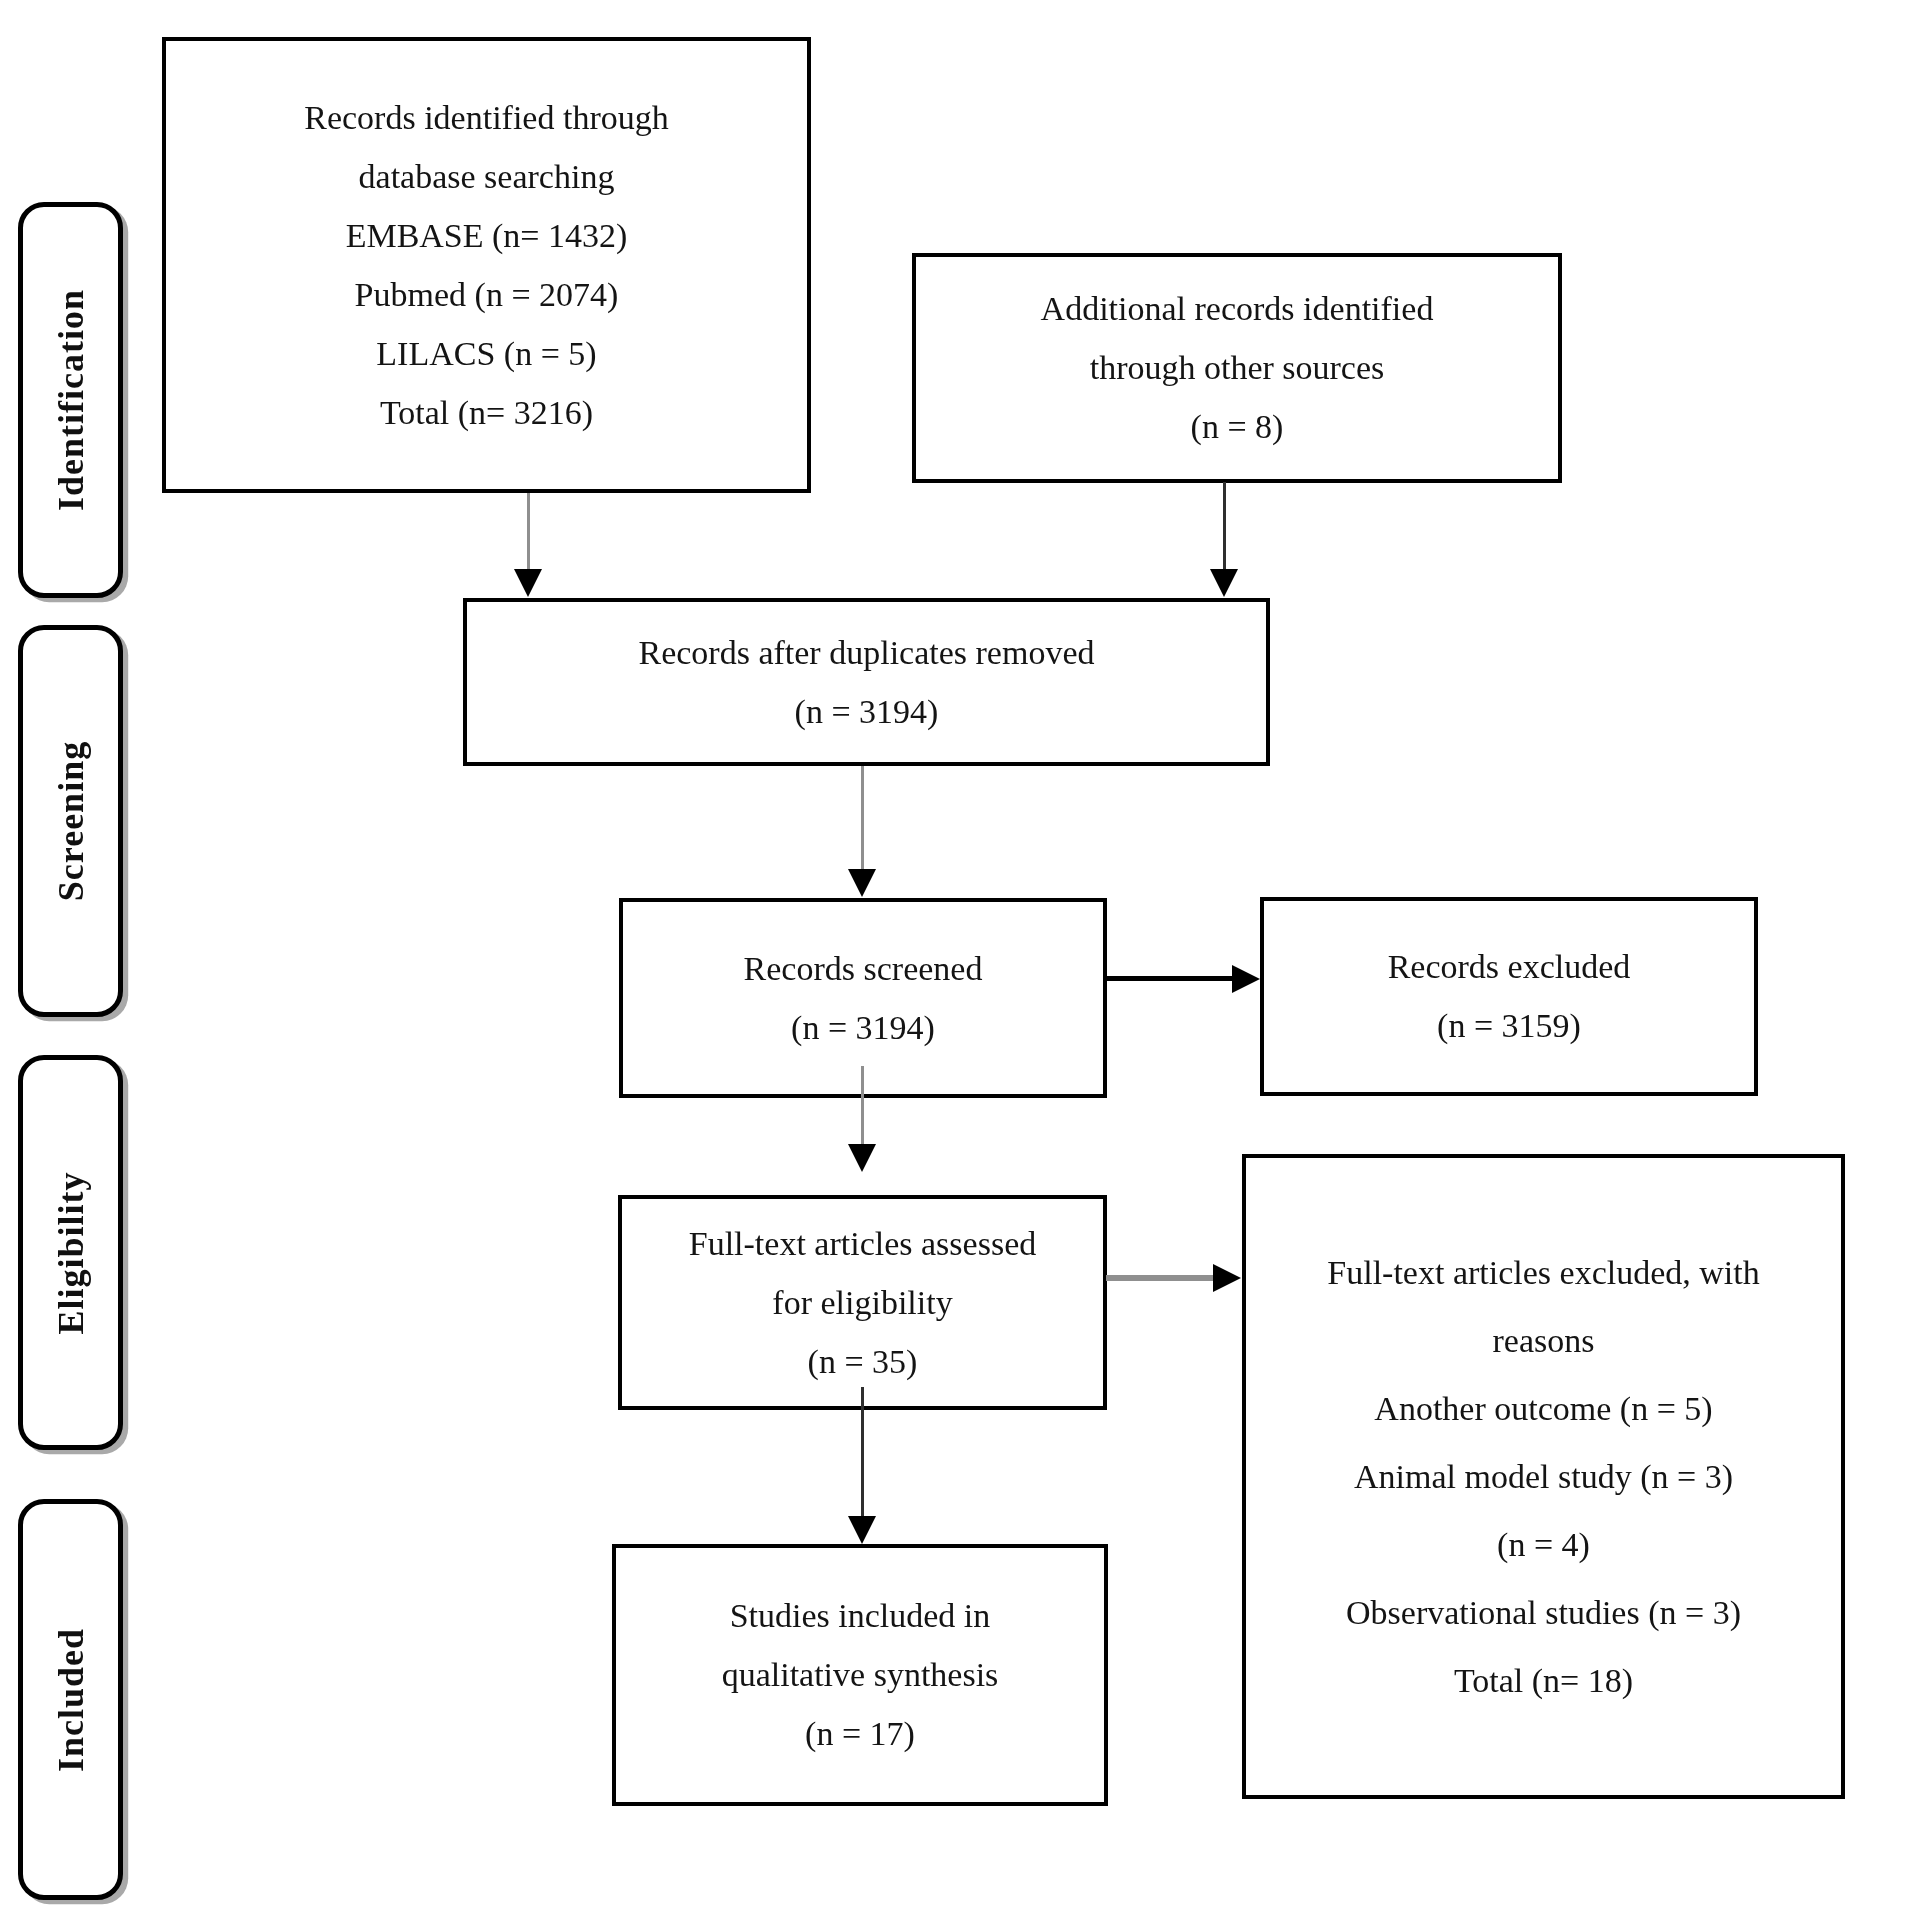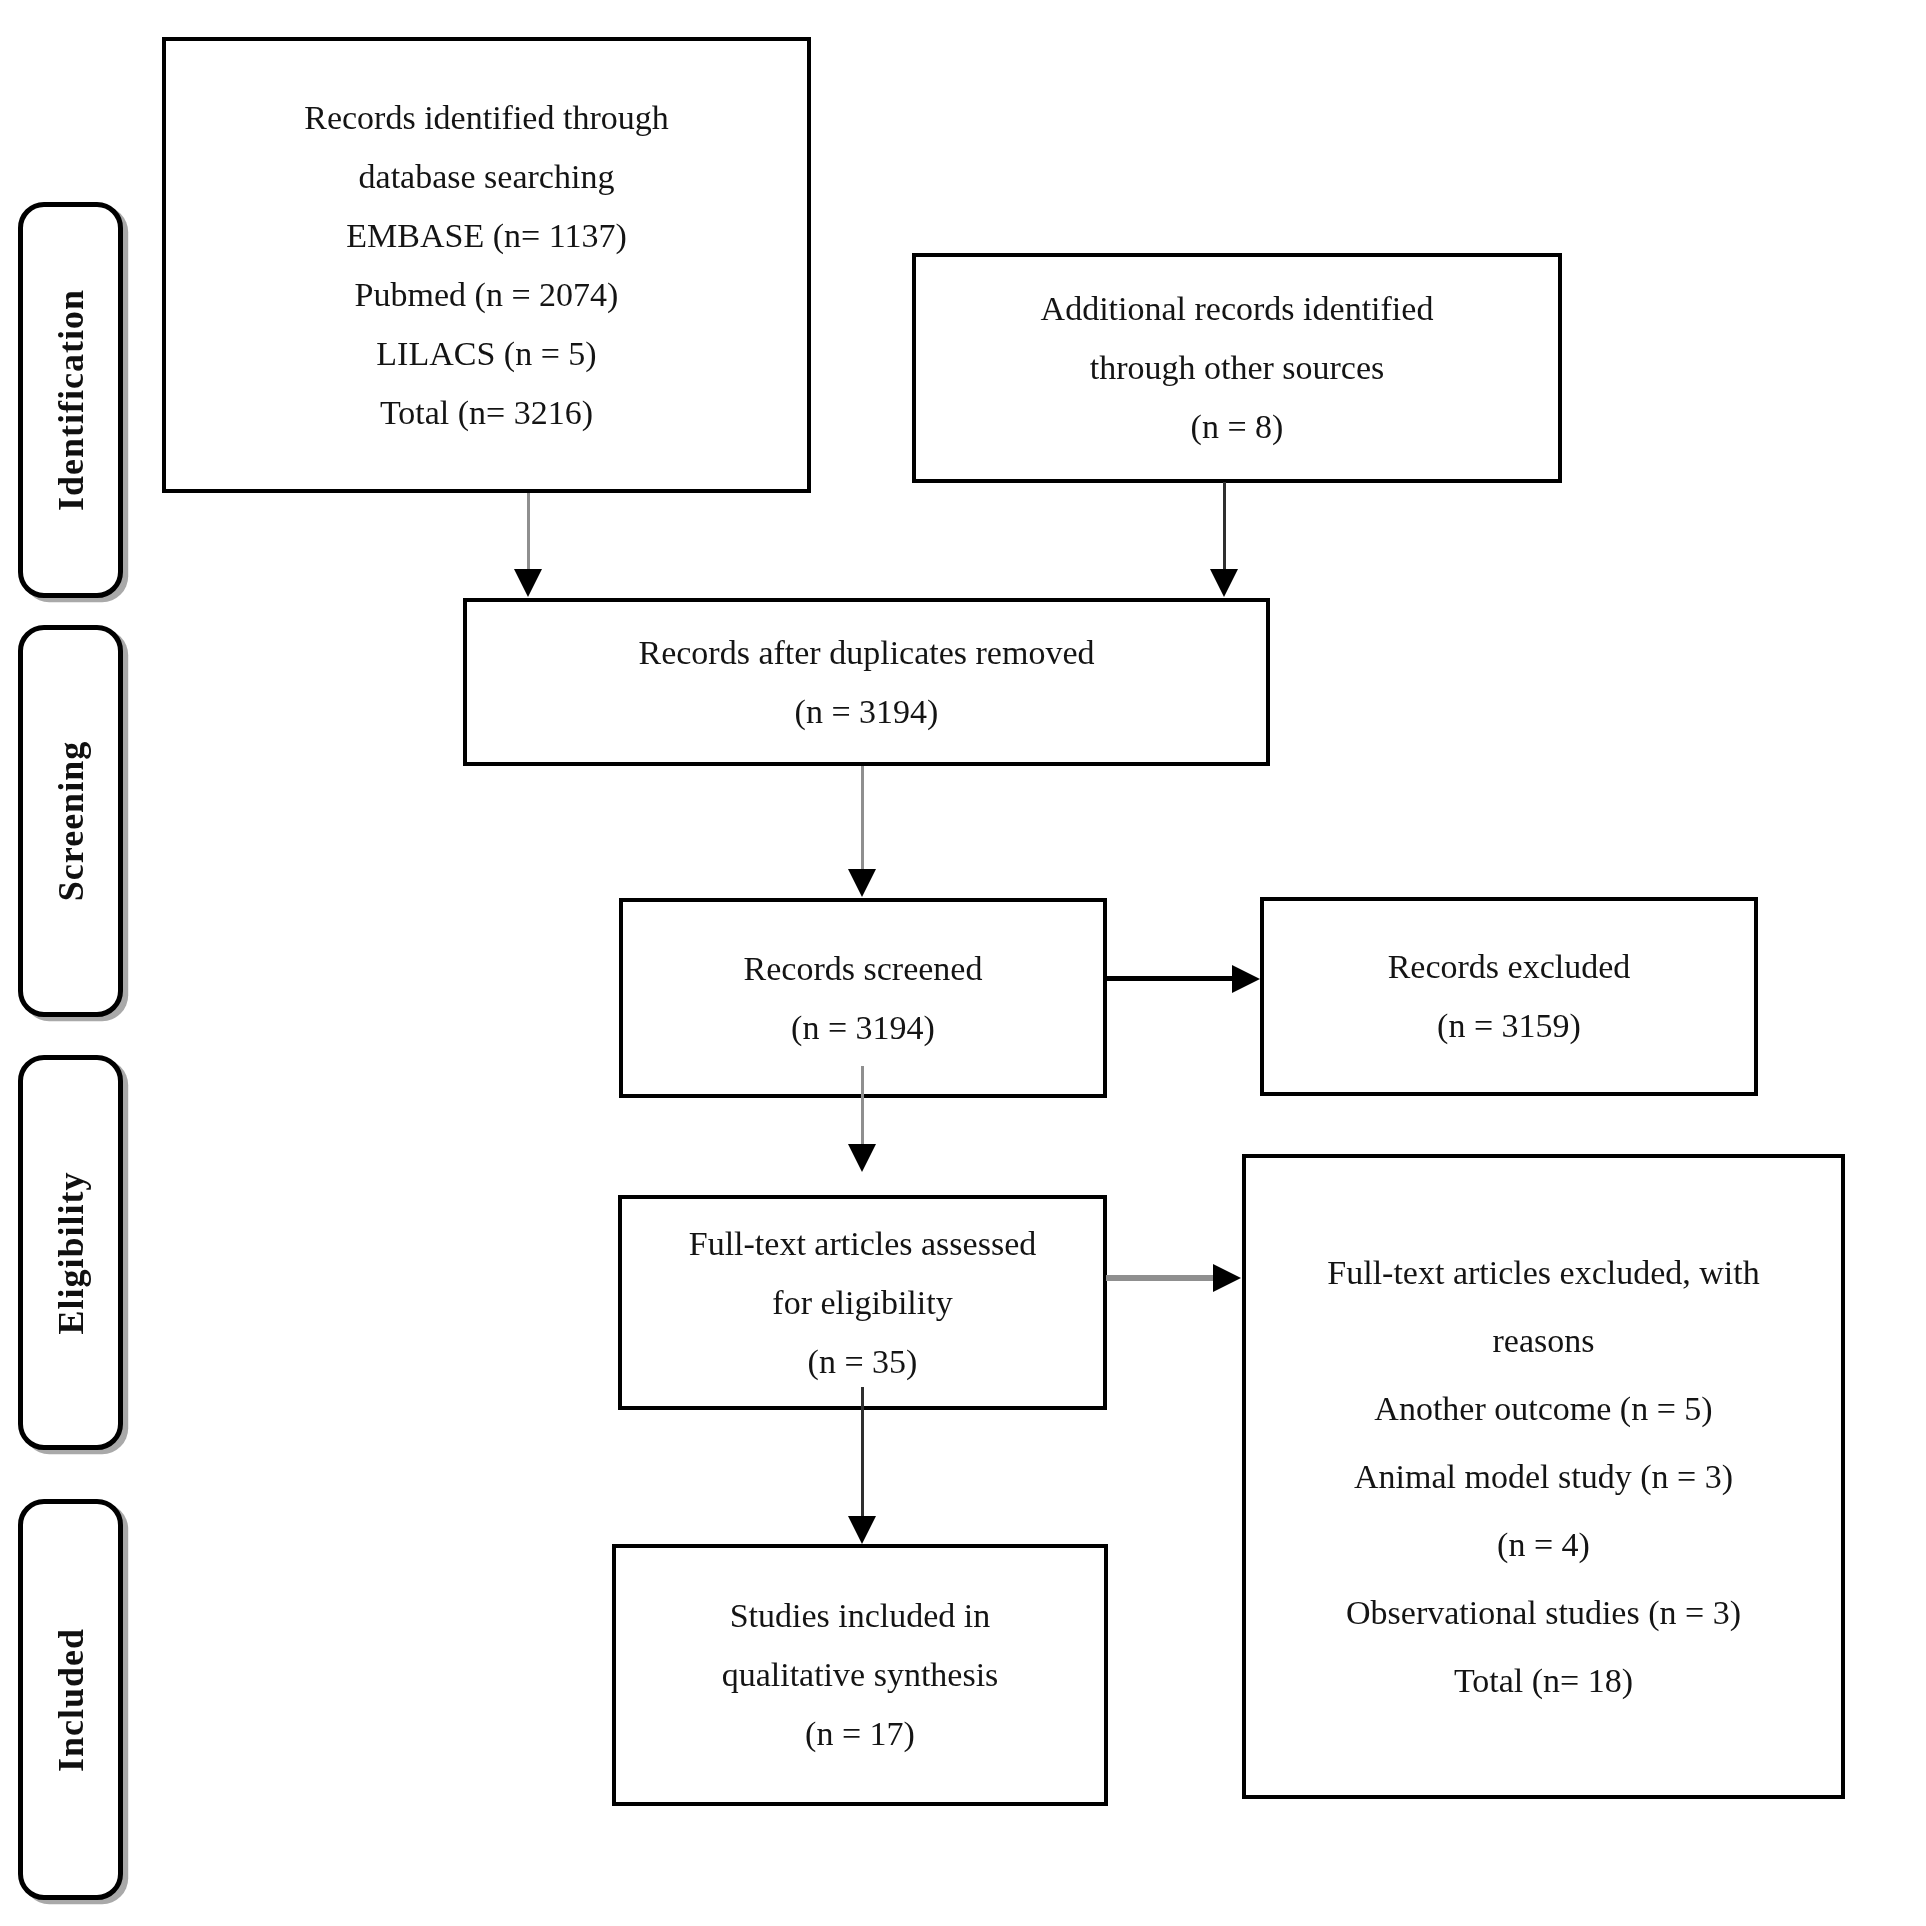--- a/index.html
+++ b/index.html
@@ -87,21 +87,21 @@
   <div class="stage" style="top:1055px;height:395px;">
     <span class="stage-label">Eligibility</span>
   </div>
   <div class="stage" style="top:1499px;height:401px;">
     <span class="stage-label">Included</span>
   </div>
 
   <div class="flow-box" style="left:162px;top:37px;width:649px;height:456px;">
     <div class="line">Records identified through</div>
     <div class="line">database searching</div>
-    <div class="line">EMBASE (n= 1137)</div>
+    <div class="line">EMBASE (n= 1432)</div>
     <div class="line">Pubmed (n = 2074)</div>
     <div class="line">LILACS (n = 5)</div>
     <div class="line">Total (n= 3216)</div>
   </div>
 
   <div class="flow-box" style="left:912px;top:253px;width:650px;height:230px;">
     <div class="line">Additional records identified</div>
     <div class="line">through other sources</div>
     <div class="line">(n = 8)</div>
   </div>

